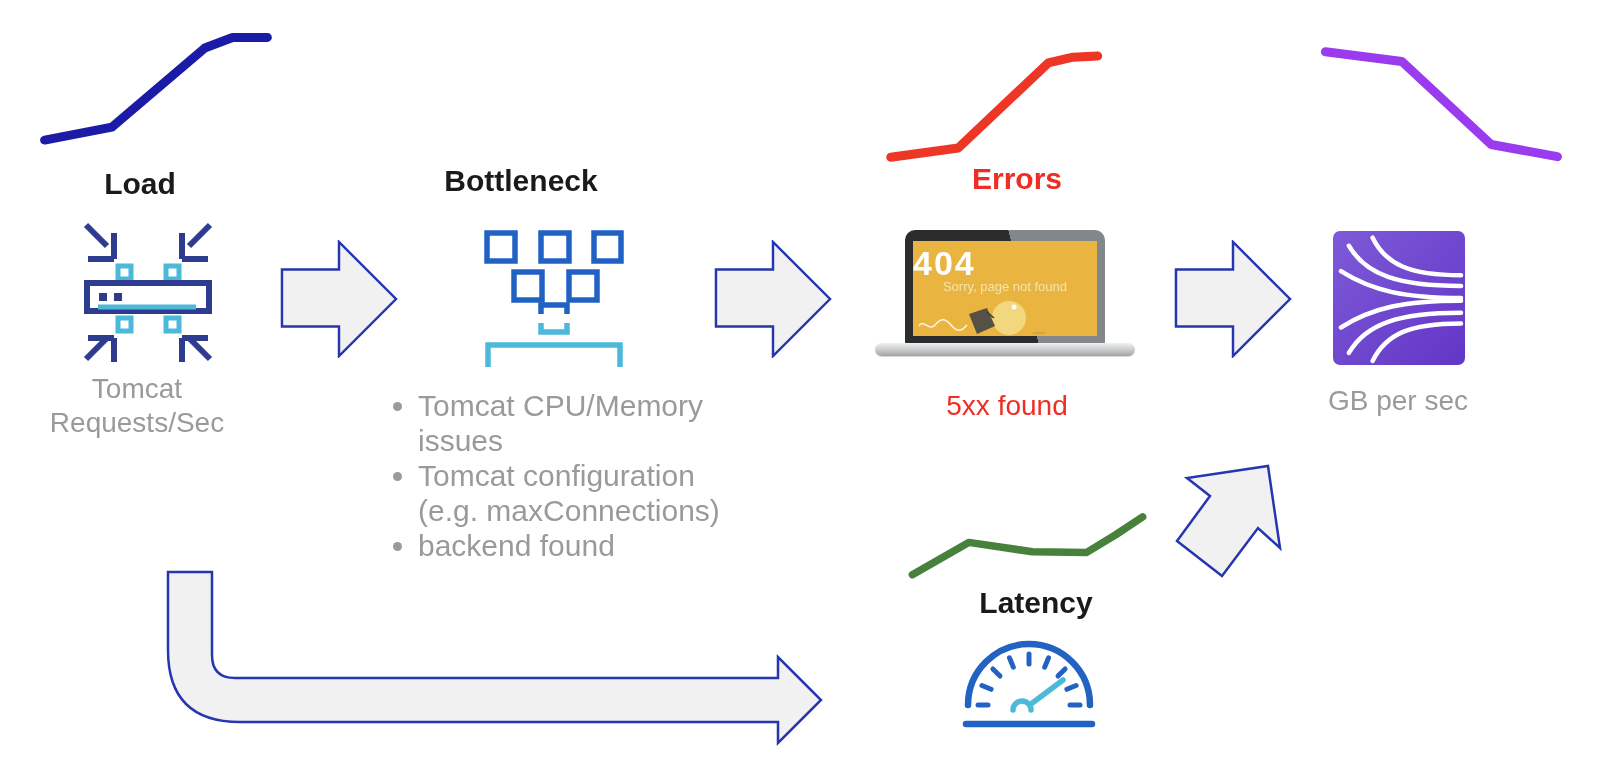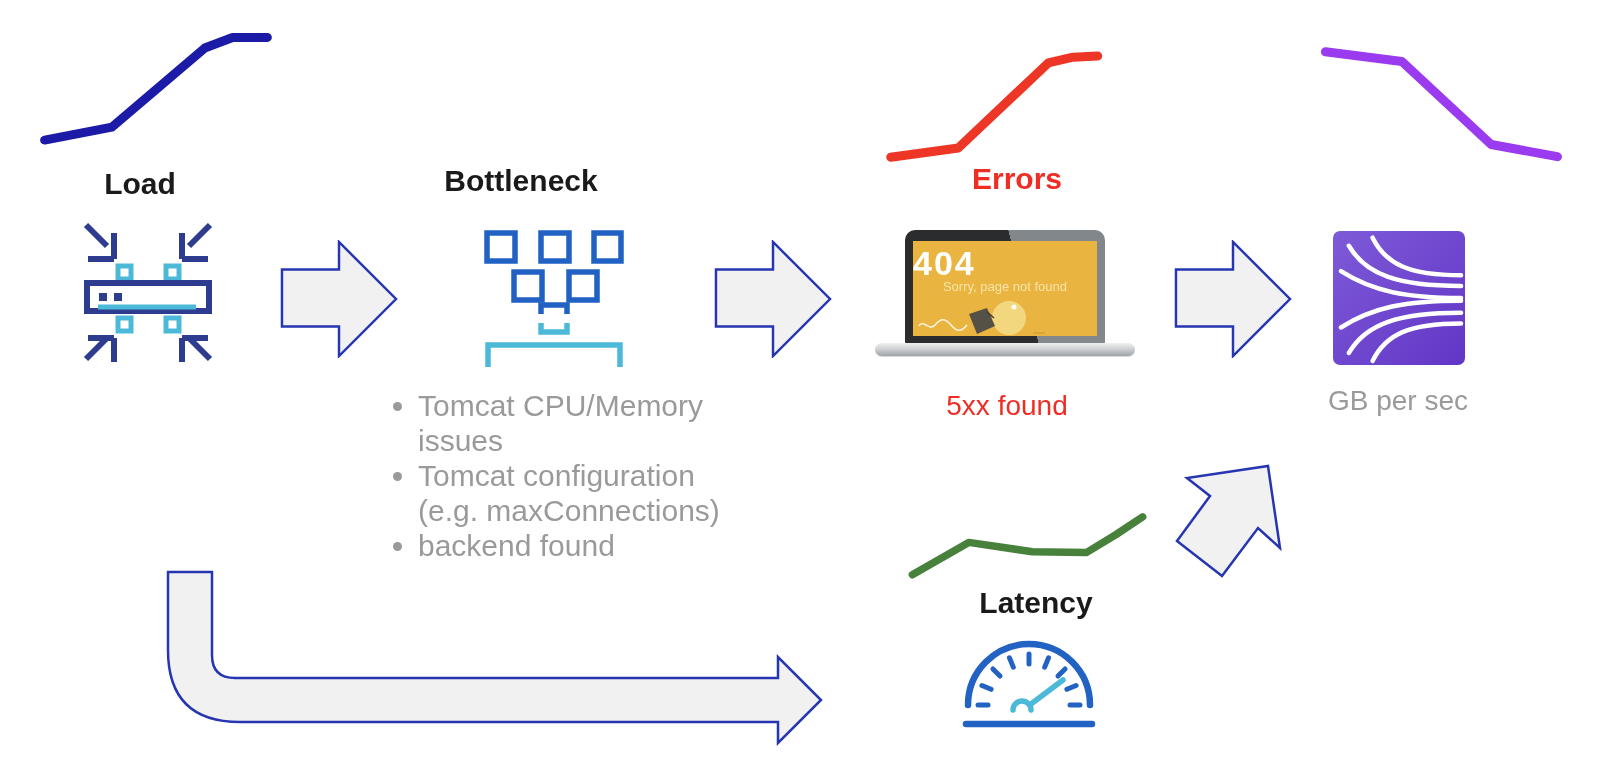--- a/index.html
+++ b/index.html
@@ -103,20 +103,24 @@
     <rect class="lb-teal" x="40" y="101" width="13" height="13"></rect>
     <rect class="lb-teal" x="88" y="101" width="13" height="13"></rect>
     <line class="lb-navy" x1="8" y1="142" x2="29" y2="121"></line>
     <line class="lb-navy" x1="10" y1="121" x2="36" y2="121"></line>
     <line class="lb-navy" x1="36" y1="121" x2="36" y2="145"></line>
     <line class="lb-navy" x1="132" y1="142" x2="111" y2="121"></line>
     <line class="lb-navy" x1="104" y1="121" x2="130" y2="121"></line>
     <line class="lb-navy" x1="104" y1="121" x2="104" y2="145"></line>
   </svg>
 
+  <div class="caption" style="left:137px;top:372px">
+    <div>Tomcat</div>
+    <div>Requests/Sec</div>
+  </div>
 
   <svg class="abs" style="left:479px;top:226px" width="145" height="145" viewBox="0 0 145 145">
     <rect class="bn-blue" x="8" y="7" width="28" height="28"></rect>
     <rect class="bn-blue" x="62" y="7" width="28" height="28"></rect>
     <rect class="bn-blue" x="115" y="7" width="27" height="28"></rect>
     <rect class="bn-blue" x="35" y="46" width="28" height="28"></rect>
     <rect class="bn-blue" x="90" y="46" width="28" height="28"></rect>
     <path class="bn-blue" d="M62,88 L62,79 L88,79 L88,88"></path>
     <path class="bn-teal" d="M62,97 L62,106 L88,106 L88,97"></path>
     <path class="bn-teal" d="M9,141 L9,119 L141,119 L141,141"></path>

